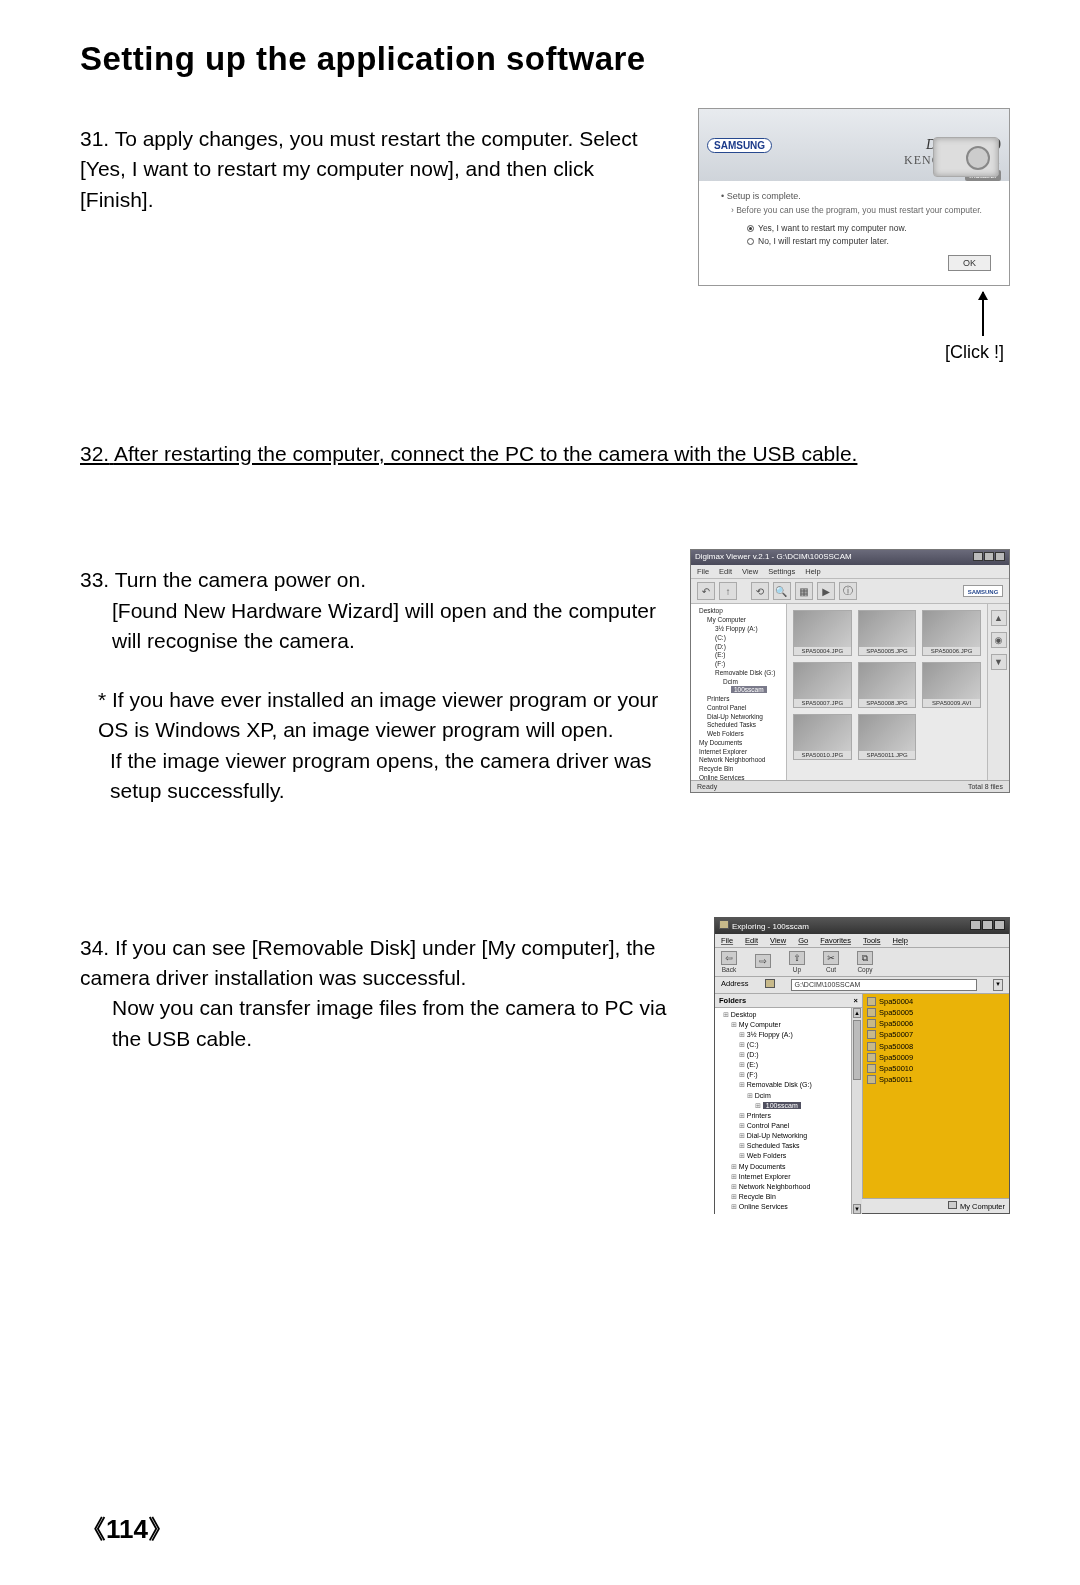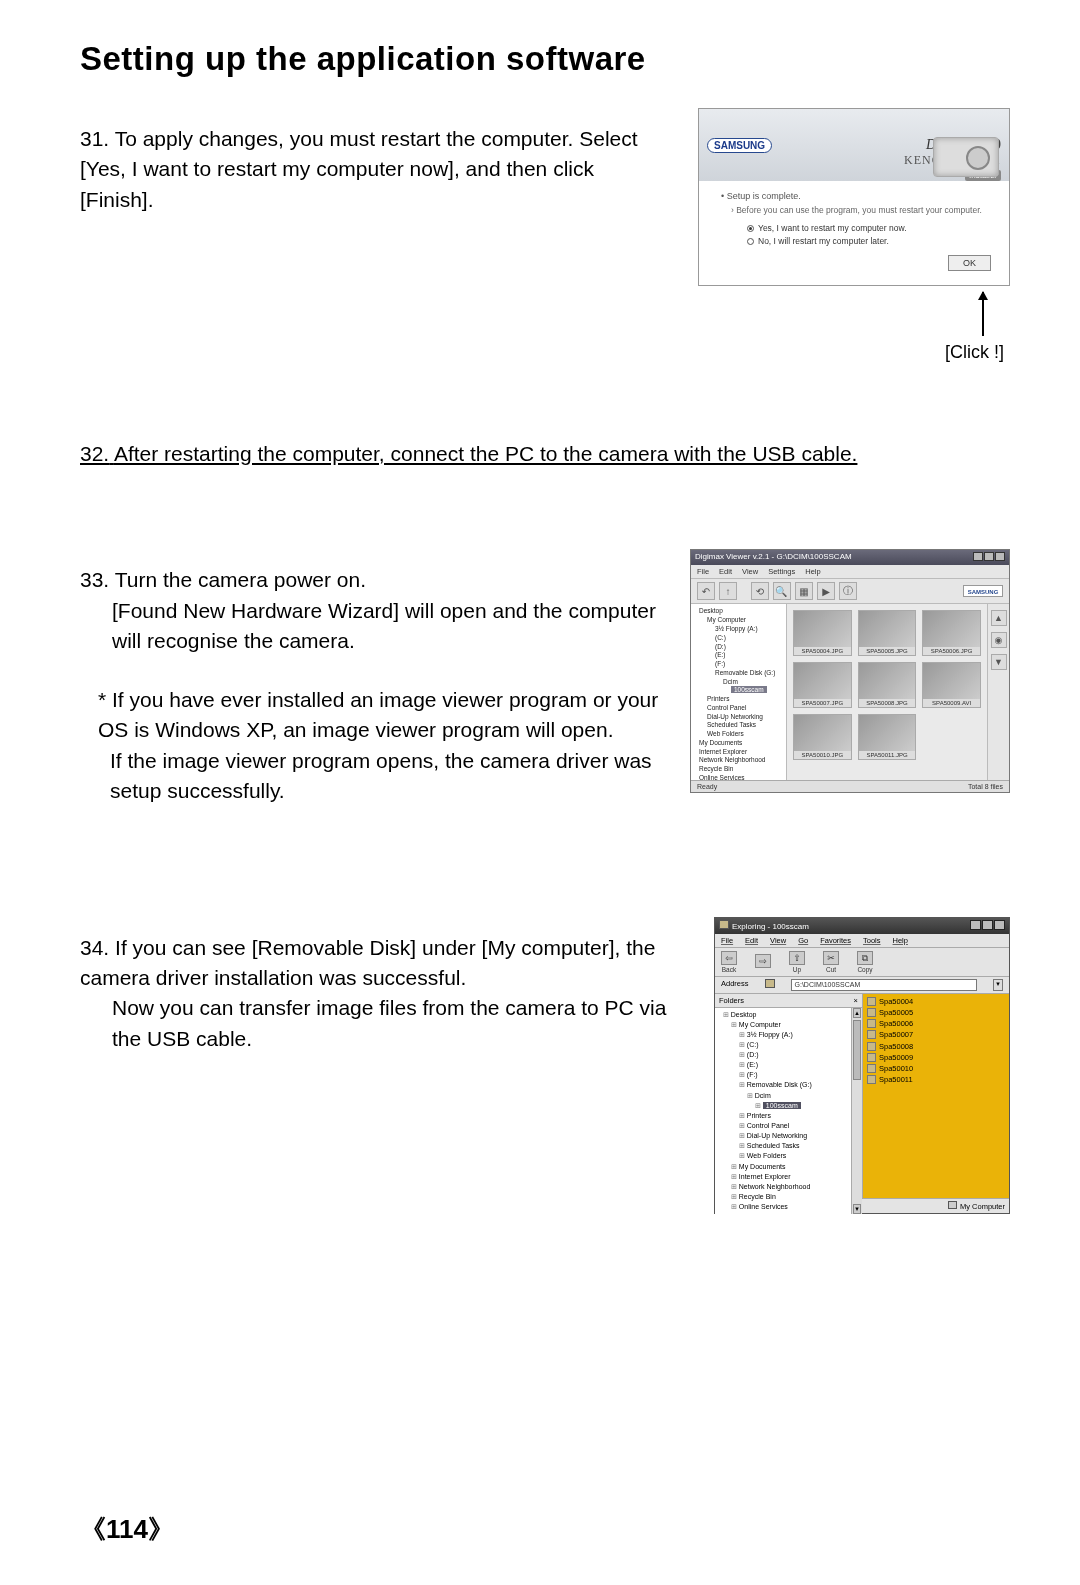--- a/index.html
+++ b/index.html
@@ -139,21 +139,21 @@
   .ex-menu{ background:#e4e4e4; padding:2px 6px; display:flex; gap:12px;}
   .ex-menu span{ text-decoration:underline; text-decoration-color:#666;}
   .ex-tool{ background:#e4e4e4; padding:3px 6px; display:flex; gap:18px; align-items:center; border-top:1px solid #aaa; border-bottom:1px solid #aaa;}
   .ex-tbtn{ display:flex; flex-direction:column; align-items:center; font-size:6.5px; color:#333;}
   .ex-tbtn .ic{ width:16px; height:14px; background:#ccc; border:1px solid #888; margin-bottom:1px;}
   .ex-addr{ background:#e4e4e4; padding:2px 6px; display:flex; gap:16px; border-bottom:1px solid #aaa;}
   .ex-addr .fld{ flex:1; background:#fff; border:1px solid #777; padding:1px 3px; font-size:7px; color:#333;}
   .ex-addr .dd{ width:10px; height:12px; background:#ddd; border:1px solid #777; font-size:7px; text-align:center;}
   .ex-body{ display:flex; height:204px; background:#fff;}
   .ex-fold-col{ width:148px; border-right:1px solid #aaa; display:flex; flex-direction:column;}
-  .ex-fold-hd{ background:#e4e4e4; border-bottom:1px solid #aaa; font-size:7.5px; padding:2px 4px; display:flex; justify-content:space-between;}
+  .ex-fold-hd{ background:#e4e4e4; border-bottom:1px solid #aaa; font-size:7.5px; padding:2px 4px; display:flex; justify-content:space-between;font-weight:bold;}
   .ex-tree{ flex:1; background:#fff; padding:2px 2px; overflow:hidden; position:relative;}
   .ex-tree .tn{ font-size:7px; line-height:1.45; white-space:nowrap; color:#000;}
   .ex-tree .hl{ background:#505060; color:#fff; padding:0 3px;}
   .ex-scroll{ width:11px; background:#ddd; border-left:1px solid #aaa; position:relative;}
   .ex-scroll .bar{ position:absolute; top:12px; left:1px; right:1px; height:60px; background:#bbb; border:1px solid #888;}
   .ex-scroll .arr{ position:absolute; left:1px; right:1px; height:10px; background:#ccc; border:1px solid #888; font-size:7px; text-align:center; line-height:8px;}
   .ex-scroll .arr.top{top:0;} .ex-scroll .arr.bot{bottom:0;}
   .ex-files{ flex:1; background:#eab308; padding:2px 4px;}
   .ex-files .fl{ font-size:7.5px; line-height:1.5; display:flex; align-items:center; gap:3px;}
   .fi{ width:9px; height:9px; background:#c7b98a; border:1px solid #777;}

